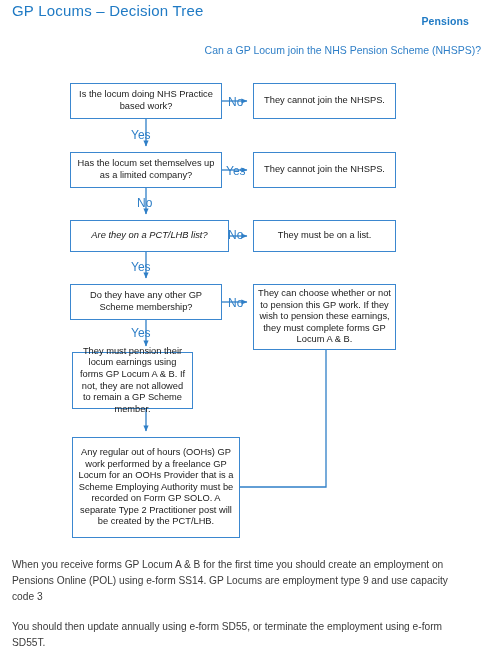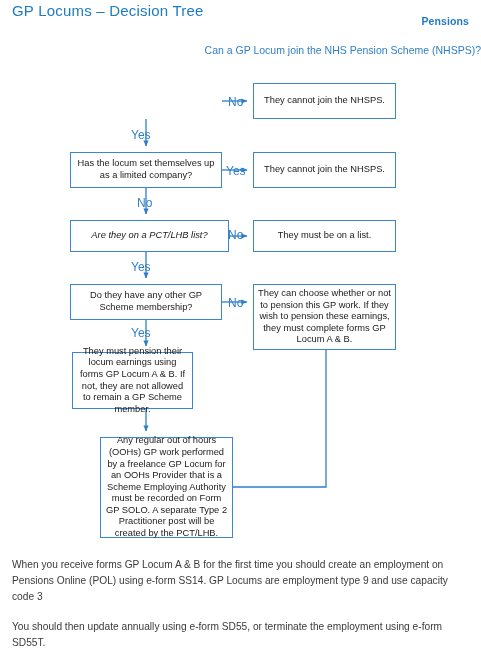--- a/index.html
+++ b/index.html
@@ -80,21 +80,21 @@
   
   #node-q1   { left: 70px;  top: 83px;  width: 152px; height: 36px; }
   #node-a1   { left: 253px; top: 83px;  width: 143px; height: 36px; }
   #node-q2   { left: 70px;  top: 152px; width: 152px; height: 36px; }
   #node-a2   { left: 253px; top: 152px; width: 143px; height: 36px; }
   #node-q3   { left: 70px;  top: 220px; width: 159px; height: 32px; font-style: italic; }
   #node-a3   { left: 253px; top: 220px; width: 143px; height: 32px; }
   #node-q4   { left: 70px;  top: 284px; width: 152px; height: 36px; }
   #node-a4   { left: 253px; top: 284px; width: 143px; height: 66px; }
   #node-r1   { left: 72px;  top: 352px; width: 121px; height: 57px; }
-  #node-r2   { left: 72px;  top: 437px; width: 133px; height: 101px; margin-left: 28px; }
+  #node-r2   { left: 72px;  top: 437px; width: 168px; height: 101px; }
 
   
   .edge-label {
     position: absolute;
     font-size: 12px;
     color: #2f7fc7;
     white-space: nowrap;
   }
   #label-no-1   { left: 228px; top: 95px; }
   #label-yes-1  { left: 131px; top: 128px; }
@@ -149,20 +149,23 @@
       <line x1="222" y1="302" x2="247" y2="302" marker-end="url(#arrowhead)"></line>
 
       <line x1="146" y1="320" x2="146" y2="346" marker-end="url(#arrowhead)"></line>
 
       <line x1="146" y1="409" x2="146" y2="431" marker-end="url(#arrowhead)"></line>
 
       <path d="M326,350 L326,487 L227,487" marker-end="url(#arrowhead)"></path>
     </g>
   </svg>
 
+  <div class="node" id="node-q1">
+    <span>Is the locum doing NHS Practice based work?</span>
+  </div>
   <div class="node" id="node-a1">
     <span>They cannot join the NHSPS.</span>
   </div>
   <div class="node" id="node-q2">
     <span>Has the locum set themselves up as a limited company?</span>
   </div>
   <div class="node" id="node-a2">
     <span>They cannot join the NHSPS.</span>
   </div>
   <div class="node" id="node-q3">

